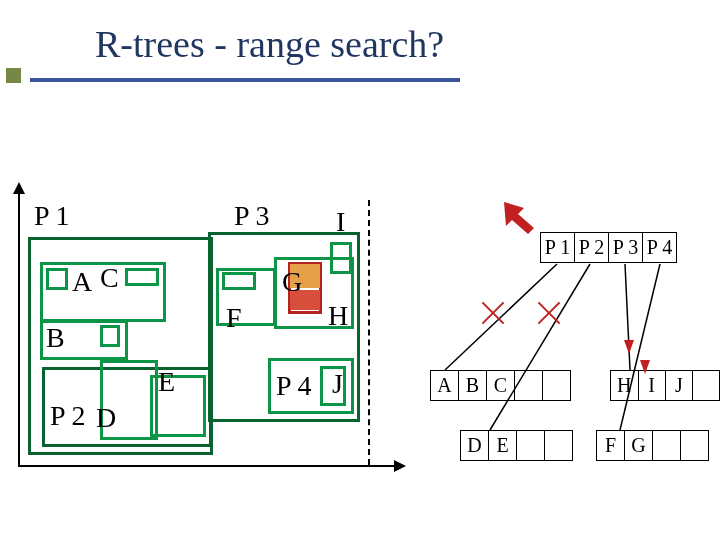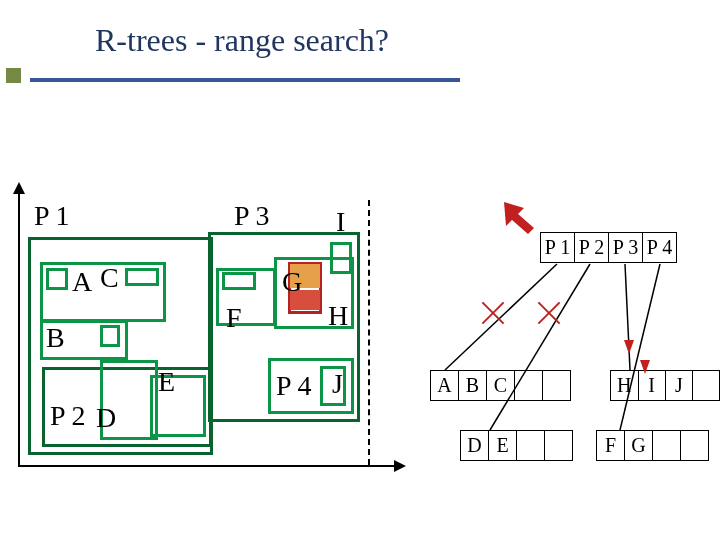--- a/index.html
+++ b/index.html
@@ -9,21 +9,21 @@
     height: 540px;
     background: #fff;
     font-family: Georgia, 'Times New Roman', serif;
     position: relative;
     overflow: hidden;
   }
   .title {
     position: absolute;
     left: 95px;
     top: 22px;
-    font-size: 32px;
+    font-size: 38px;
     color: #203660;
   }
   .title-underline {
     position: absolute;
     left: 30px;
     top: 78px;
     width: 430px;
     height: 4px;
     background: #3a5499;
   }

